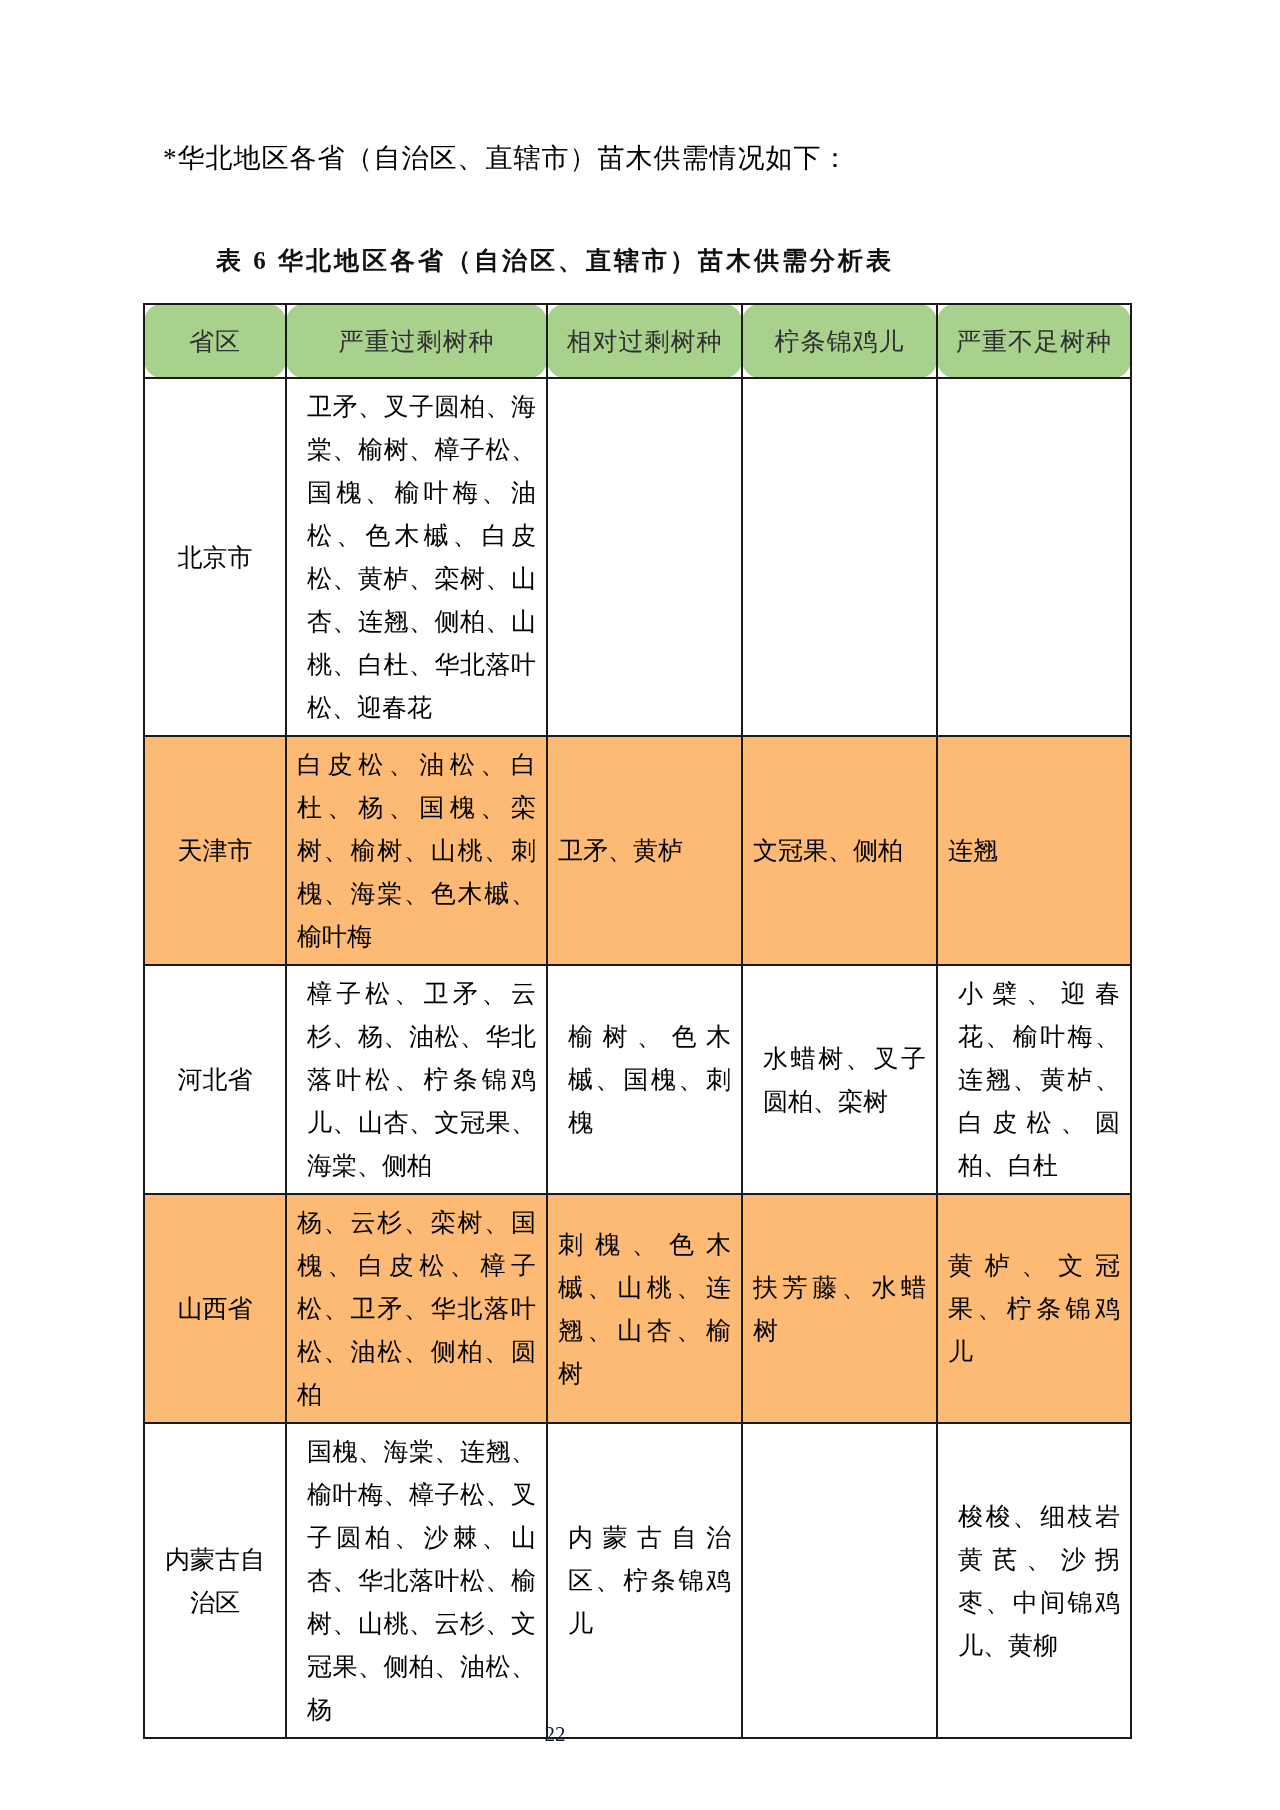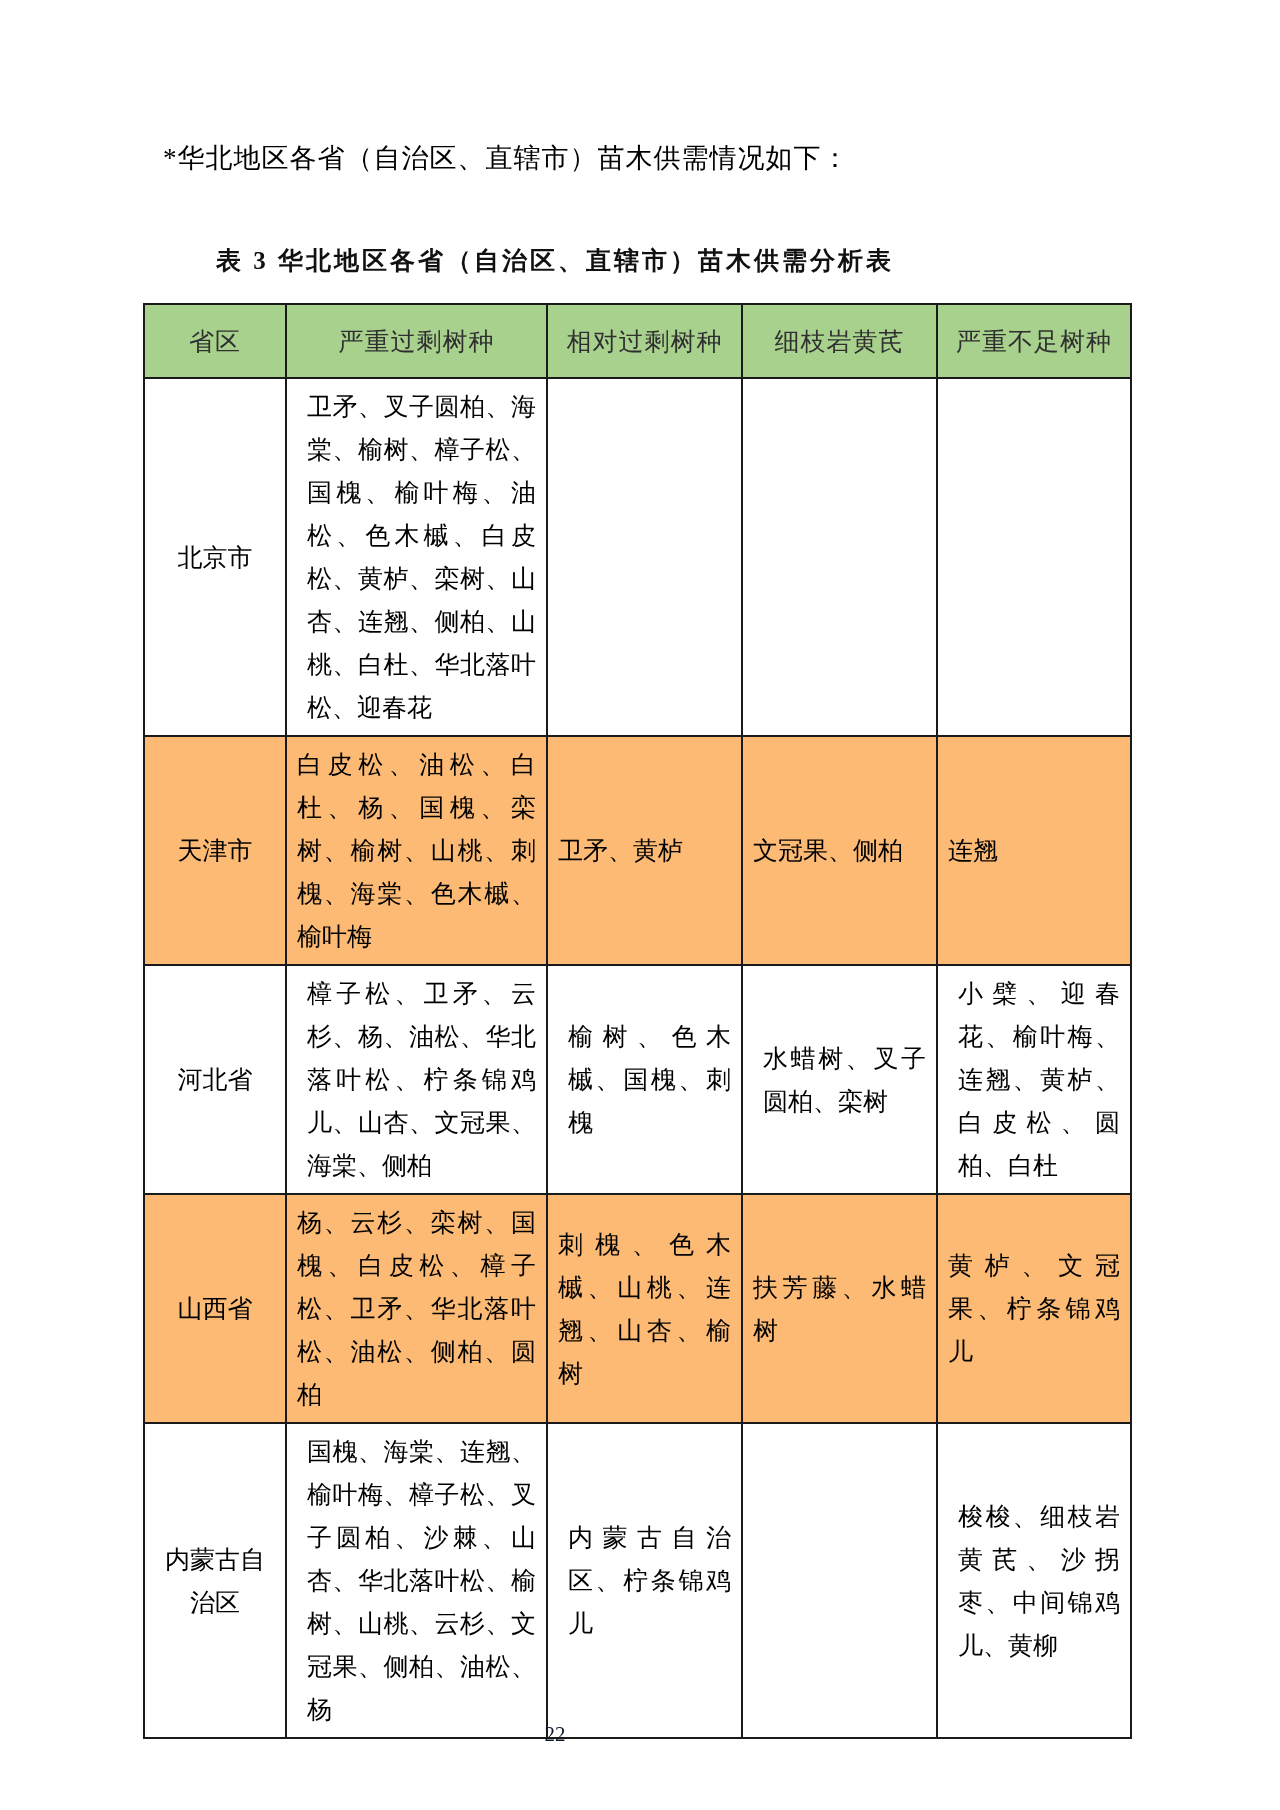--- a/index.html
+++ b/index.html
@@ -38,20 +38,21 @@
     vertical-align:middle;
     font-weight:normal;
   }
   table.supply th{
     background:#a9d18e;
     font-size:25px;
     color:#2f2f2f;
     height:70px;
     text-align:center;
     letter-spacing:1px;
+    border-radius:18px;
   }
   table.supply td{
     font-size:25px;
     line-height:43px;
     padding:6px 10px;
     text-align:justify;
     text-justify:inter-character;
   }
   table.supply td.province{
     text-align:center;
@@ -71,36 +72,36 @@
     text-align:center;font-size:21px;color:#0f172a;
   }
 </style>
 </head>
 <body>
 
 <div class="page">
 
   <div class="heading">*华北地区各省（自治区、直辖市）苗木供需情况如下：</div>
 
-  <div class="table-title">表 3  华北地区各省（自治区、直辖市）苗木供需分析表</div>
+  <div class="table-title">表 6  华北地区各省（自治区、直辖市）苗木供需分析表</div>
 
   <table class="supply">
     <colgroup>
       <col class="c1">
         <col class="c2">
         <col class="c3">
         <col class="c4">
         <col class="c5">
     </colgroup>
     <thead>
       <tr>
         <th>省区</th>
         <th>严重过剩树种</th>
         <th>相对过剩树种</th>
-        <th>细枝岩黄芪</th>
+        <th>柠条锦鸡儿</th>
         <th>严重不足树种</th>
       </tr>
     </thead>
     <tbody>
       <tr class="plain r0">
         <td class="province">北京市</td>
         <td>卫矛、叉子圆柏、海棠、榆树、樟子松、国槐、榆叶梅、油松、色木槭、白皮松、黄栌、栾树、山杏、连翘、侧柏、山桃、白杜、华北落叶松、迎春花</td>
         <td></td>
         <td></td>
         <td></td>

